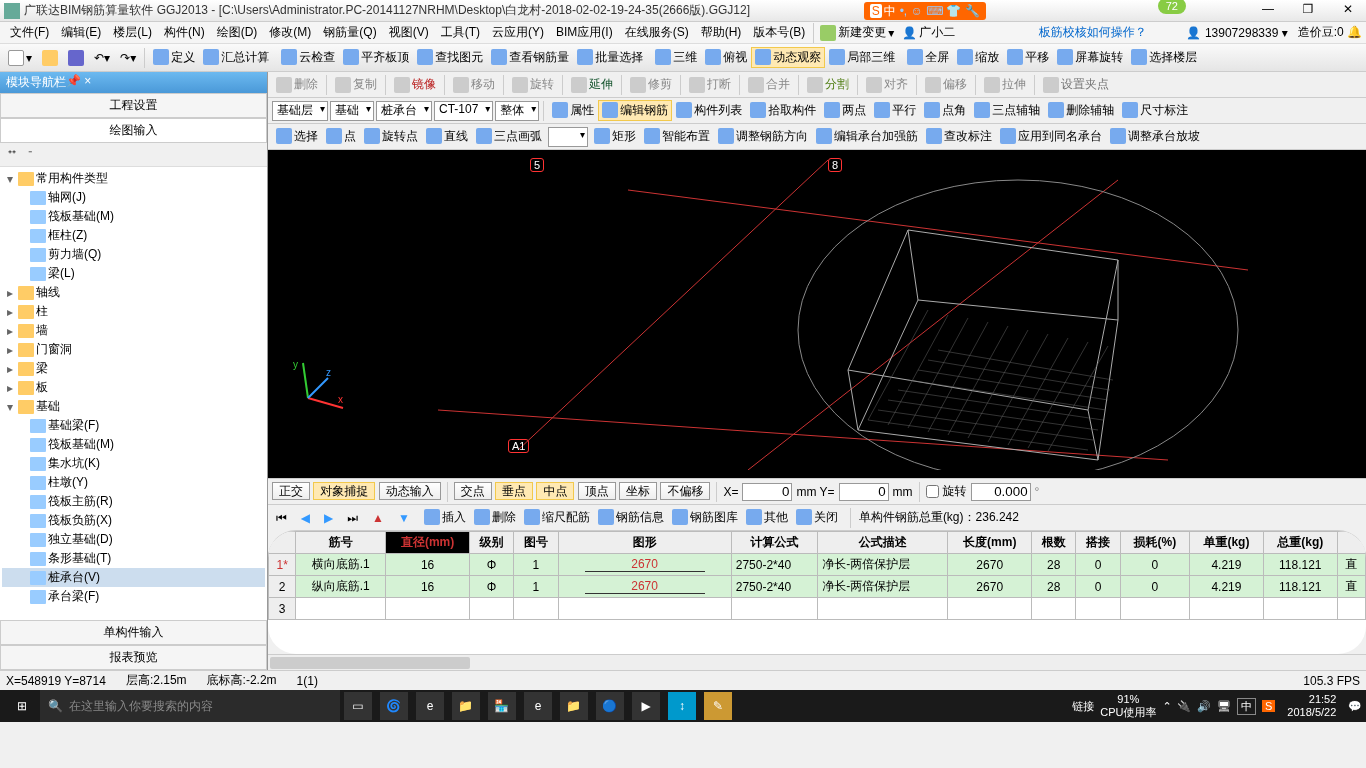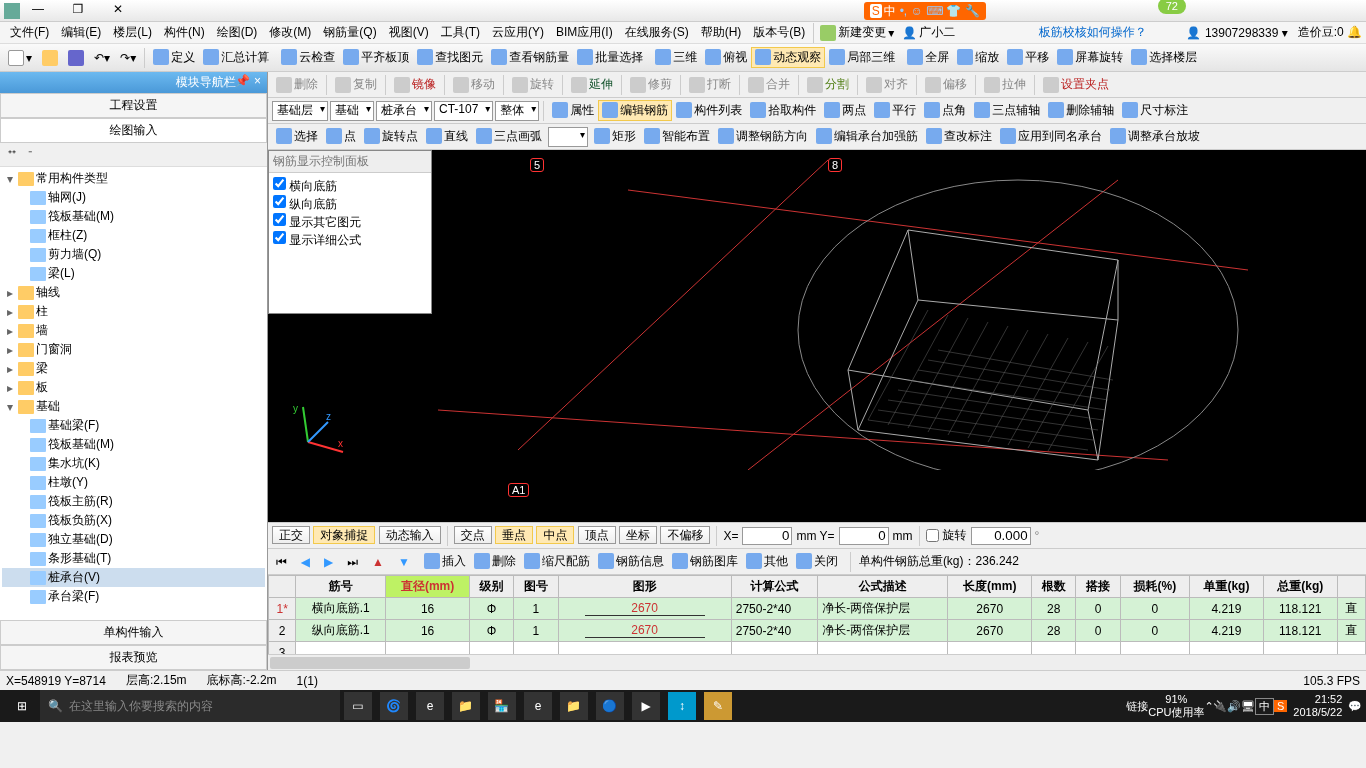--- a/index.html
+++ b/index.html
@@ -16,21 +16,21 @@
 .menubar .spacer { flex: 1; }
 .menubar .right { display: flex; gap: 10px; align-items: center; }
 .menubar .link { color: #06c; cursor: pointer; }
 .toolbar { height: 28px; background: linear-gradient(#fafafa, #e5e5e5); display: flex; align-items: center; padding: 0 4px; gap: 2px; border-bottom: 1px solid #ccc; }
 .tbtn { display: inline-flex; align-items: center; padding: 2px 4px; cursor: pointer; gap: 2px; white-space: nowrap; }
 .tbtn.active { background: #ffe9b3; border: 1px solid #f2c94c; padding: 1px 3px; }
 .tico { width: 16px; height: 16px; display: inline-block; background: #7ae; border-radius: 2px; }
 .sep { width: 1px; height: 20px; background: #ccc; margin: 0 2px; }
 .main { display: flex; height: 598px; }
 .sidebar { width: 268px; background: #fff; border-right: 1px solid #999; display: flex; flex-direction: column; }
-.sidehdr { background: linear-gradient(#6cb9f0, #4a99d8); color: #fff; padding: 2px 6px; display: flex; justify-content: flex-end; }
+.sidehdr { background: linear-gradient(#6cb9f0, #4a99d8); color: #fff; padding: 2px 6px; display: flex; justify-content: flex-start; }
 .sidetab { text-align: center; padding: 3px; border: 1px solid #ccc; background: #f5f5f5; cursor: pointer; }
 .sidetab.active { background: #fff; }
 .toolstrip { height: 24px; background: #f0f0f0; border-bottom: 1px solid #ddd; display: flex; align-items: center; padding: 0 4px; gap: 4px; }
 .tree { flex: 1; overflow: auto; padding: 2px; }
 .tree-item { display: flex; align-items: center; padding: 1px 2px; cursor: pointer; white-space: nowrap; }
 .tree-item.sel { background: #cde; }
 .tree-item .exp { width: 12px; text-align: center; color: #666; }
 .tree-item .ico { width: 16px; height: 14px; margin: 0 2px; background: #fc6; border-radius: 1px; }
 .tree-item .ico.leaf { background: #9cf; }
 .indent1 { padding-left: 14px; }
@@ -43,47 +43,48 @@
 .rebar-panel .hdr { background: #eee; color: #777; padding: 2px 4px; border-bottom: 1px solid #ccc; }
 .rebar-panel .body { padding: 4px; min-height: 140px; }
 .rebar-panel label { display: block; font-size: 12px; }
 .axis { position: absolute; left: 20px; bottom: 60px; }
 .albl { position: absolute; color: #fff; font-size: 11px; border: 1px solid #f33; border-radius: 3px; padding: 0 3px; }
 .bottombar { height: 26px; background: #f0f0f0; border-top: 1px solid #ccc; display: flex; align-items: center; padding: 0 4px; gap: 4px; }
 .bottombar input[type=text] { width: 50px; height: 18px; border: 1px solid #999; text-align: right; padding-right: 2px; }
 .btn { border: 1px solid #999; background: linear-gradient(#fff,#eee); padding: 1px 6px; cursor: pointer; }
 .btn.active { background: #ffe9b3; border-color: #f2c94c; }
 .gridbar { height: 26px; background: #f0f0f0; border-top: 1px solid #ccc; display: flex; align-items: center; padding: 0 4px; gap: 6px; }
-.grid-area { height: 80px; background: #fff; border-top: 1px solid #ccc; overflow: auto; }
+.grid-area { height: 124px; background: #fff; border-top: 1px solid #ccc; overflow: auto; border-radius: 28px; }
 table.data { border-collapse: collapse; width: 100%; }
 table.data th, table.data td { border: 1px solid #bbb; padding: 2px 4px; font-size: 12px; text-align: center; height: 22px; }
 table.data th { background: #eee; }
-table.data th.hl { background: #bef264; color: #c33; }
+table.data th.hl { background: #000000; color: #c33; }
 table.data tr.r1 td { background: #d5f2d5; }
 table.data tr.r2 td { background: #d5f2d5; }
 .rownum { background: #eee !important; }
 .rownum.star { color: #c33; }
 .shape { color: #c33; border-bottom: 1px solid #333; display: inline-block; width: 120px; }
 .scrollh { height: 16px; background: #eee; border-top: 1px solid #ccc; position: relative; }
 .scrollh .thumb { position: absolute; left: 2px; top: 2px; width: 200px; height: 12px; background: #ccc; border-radius: 2px; }
 .statusbar { height: 20px; background: #f0f0f0; border-top: 1px solid #ccc; display: flex; align-items: center; padding: 0 6px; gap: 20px; font-size: 12px; }
 .statusbar .flex { flex: 1; }
 .taskbar { height: 32px; background: #1a1a1a; display: flex; align-items: center; color: #fff; padding: 0 4px; }
 .taskbar .start { width: 36px; height: 32px; display: flex; align-items: center; justify-content: center; }
 .taskbar .search { display: flex; align-items: center; background: #2b2b2b; height: 32px; padding: 0 8px; width: 300px; color: #888; }
 .taskbar .tico2 { width: 28px; height: 28px; margin: 0 4px; display: flex; align-items: center; justify-content: center; background: #333; }
-.taskbar .tray { margin-left: auto; display: flex; align-items: center; font-size: 11px; }
+.taskbar .tray { margin-left: auto; display: flex; align-items: center; gap: 6px; font-size: 11px; }
 .taskbar .clock { text-align: right; line-height: 1.2; padding: 0 6px; }
 svg { display: block; }
 </style>
 </head>
 <body>
 
 <div class="titlebar">
   <span class="icon"></span>
+  <span class="title">广联达BIM钢筋算量软件 GGJ2013 - [C:\Users\Administrator.PC-20141127NRHM\Desktop\白龙村-2018-02-02-19-24-35(2666版).GGJ12]</span>
   <span class="indicator">72</span>
   <div class="winbtns">
     <span class="winbtn">—</span>
     <span class="winbtn">❐</span>
     <span class="winbtn">✕</span>
   </div>
 </div>
 <div class="sogou">
   <span style="background:#fff;color:#f60;border-radius:2px;padding:0 2px;margin-right:2px">S</span>
   <span>中</span>
@@ -274,49 +275,40 @@
         <span class="tbtn" style="color:#888"><span class="tico" style="background:#ccc"></span>合并</span>
         <span class="sep"></span>
         <span class="tbtn" style="color:#4d7c0f"><span class="tico" style="background:#ccc"></span>分割</span>
         <span class="sep"></span>
         <span class="tbtn" style="color:#888"><span class="tico" style="background:#ccc"></span>对齐</span>
         <span class="sep"></span>
         <span class="tbtn" style="color:#888"><span class="tico" style="background:#ccc"></span>偏移</span>
         <span class="sep"></span>
         <span class="tbtn" style="color:#888"><span class="tico" style="background:#ccc"></span>拉伸</span>
         <span class="sep"></span>
-        <span class="tbtn" style="color:#b91c1c"><span class="tico" style="background:#ccc"></span>设置夹点</span>
+        <span class="tbtn" style="color:#737373"><span class="tico" style="background:#ccc"></span>设置夹点</span>
       </div>
 
     <div class="ctoolbar">
       <span class="dropdown">基础层</span>
       <span class="dropdown">基础</span>
       <span class="dropdown">桩承台</span>
       <span class="dropdown">CT-107</span>
       <span class="dropdown">整体</span>
       <span class="sep"></span>
       <span id="tb2"><span class="tbtn "><span class="tico"></span>属性</span><span class="tbtn active"><span class="tico"></span>编辑钢筋</span><span class="tbtn "><span class="tico"></span>构件列表</span><span class="tbtn "><span class="tico"></span>拾取构件</span><span class="tbtn "><span class="tico"></span>两点</span><span class="tbtn "><span class="tico"></span>平行</span><span class="tbtn "><span class="tico"></span>点角</span><span class="tbtn "><span class="tico"></span>三点辅轴</span><span class="tbtn "><span class="tico"></span>删除辅轴</span><span class="tbtn "><span class="tico"></span>尺寸标注</span></span>
     </div>
 
     <div class="ctoolbar">
       <span id="tb3a"><span class="tbtn"><span class="tico"></span>选择</span><span class="tbtn"><span class="tico"></span>点</span><span class="tbtn"><span class="tico"></span>旋转点</span><span class="tbtn"><span class="tico"></span>直线</span><span class="tbtn"><span class="tico"></span>三点画弧</span></span>
       <span class="dropdown" style="width:40px"></span>
       <span id="tb3b"><span class="tbtn"><span class="tico"></span>矩形</span><span class="tbtn"><span class="tico"></span>智能布置</span><span class="tbtn"><span class="tico"></span>调整钢筋方向</span><span class="tbtn"><span class="tico"></span>编辑承台加强筋</span><span class="tbtn"><span class="tico"></span>查改标注</span><span class="tbtn"><span class="tico"></span>应用到同名承台</span><span class="tbtn"><span class="tico"></span>调整承台放坡</span></span>
     </div>
 
     <div class="canvas">
-      <div class="rebar-panel">
-        <div class="hdr">钢筋显示控制面板</div>
-        <div class="body" id="rbitems">
-            <label><input type="checkbox" checked="" style=""> 横向底筋</label>
-            <label><input type="checkbox" checked="" style=""> 纵向底筋</label>
-            <label><input type="checkbox" checked="" style=""> 显示其它图元</label>
-            <label><input type="checkbox" checked="" style=""> 显示详细公式</label>
-          </div>
-      </div>
       <svg width="1098" height="320" style="position:absolute;left:0;top:0">
         <g stroke="#c33" stroke-width="1" fill="none">
           <line x1="250" y1="300" x2="560" y2="10"></line>
           <line x1="480" y1="320" x2="850" y2="30"></line>
           <line x1="170" y1="260" x2="900" y2="310"></line>
           <line x1="360" y1="40" x2="980" y2="120"></line>
         </g>
         <ellipse cx="750" cy="180" rx="220" ry="150" stroke="#888" fill="none"></ellipse>
         <g stroke="#aaa" fill="none">
           <polygon points="580,220 820,260 850,110 640,80"></polygon>

